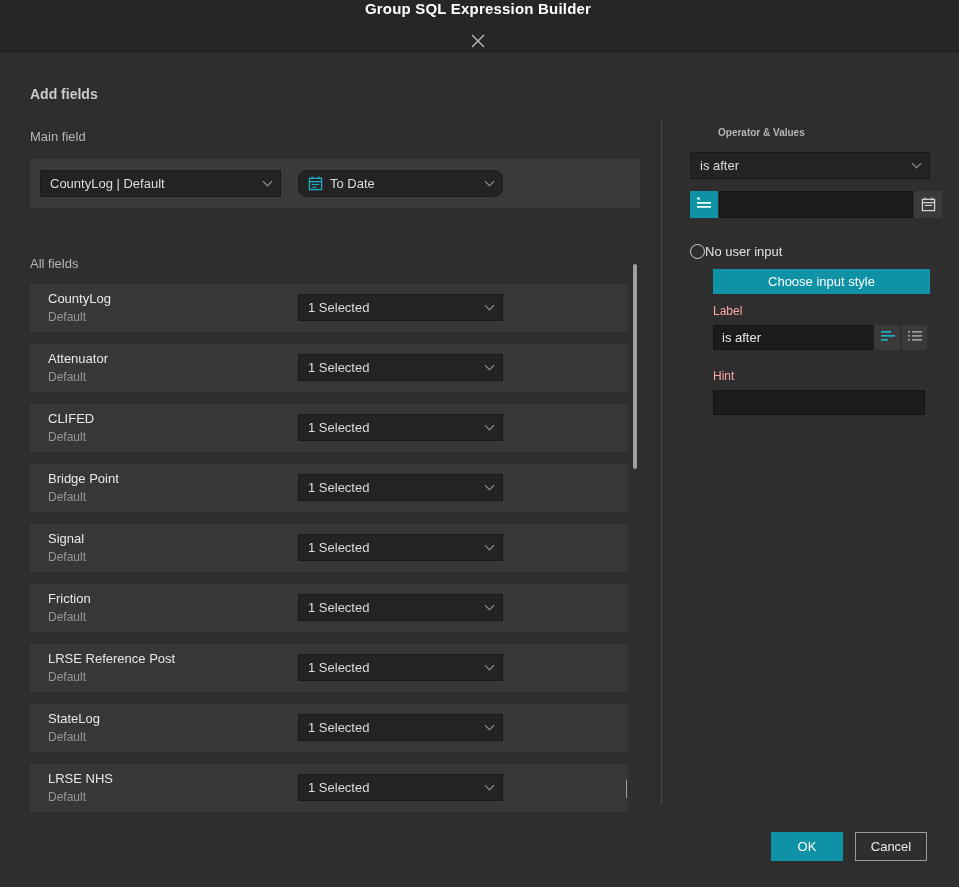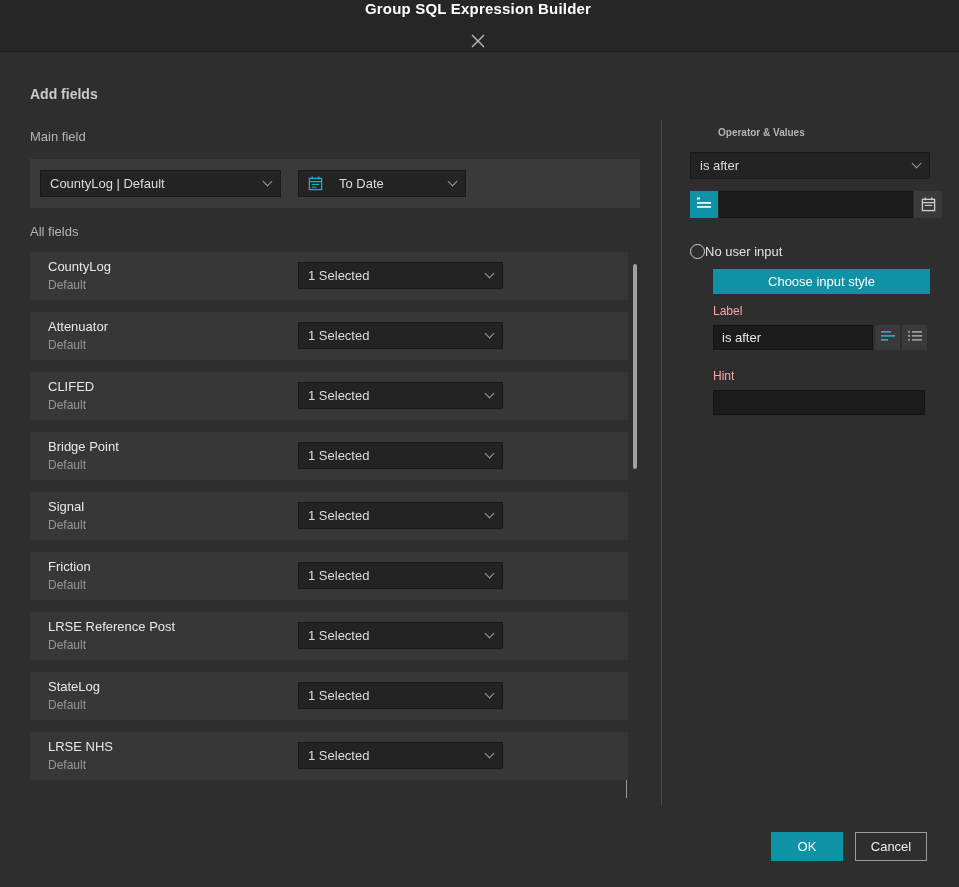--- a/index.html
+++ b/index.html
@@ -50,26 +50,26 @@
     display:flex;align-items:center;padding:0 9px;
     font-size:13px;color:#dcdcdc;cursor:pointer;
   }
   .select .sel-label{flex:1;white-space:nowrap;overflow:hidden;}
   .chev{
     width:7px;height:7px;flex-shrink:0;margin-left:8px;margin-top:-4px;
     border-right:1.5px solid #9a9a9a;border-bottom:1.5px solid #9a9a9a;
     transform:rotate(45deg);
   }
   .field-select{width:241px;}
-  .date-select{width:168px;gap:16px;}
+  .date-select{width:205px;gap:7px;border-radius:9px;}
   .cal{display:flex;align-items:center;flex-shrink:0;}
   .cal.teal{color:var(--accent2);}
   .cal.gray{color:#cfcfcf;}
 
-  .all-fields-label{margin-top:16px;}
+  .all-fields-label{margin-top:48px;}
   .list{margin-top:13px;width:598px;display:flex;flex-direction:column;gap:12px;}
   .row{position:relative;height:48px;background:var(--row);}
   .row-text{position:absolute;left:18px;top:7px;}
   .row-name{font-size:13px;color:#e8e8e8;}
   .row-sub{font-size:12px;color:#979797;margin-top:4px;}
   .row-select{position:absolute;left:268px;top:10px;width:205px;}
 
   .scrollbar-thumb{
     position:absolute;left:633px;top:264px;width:4px;height:205px;
     background:#a0a0a0;border-radius:2px;cursor:pointer;

